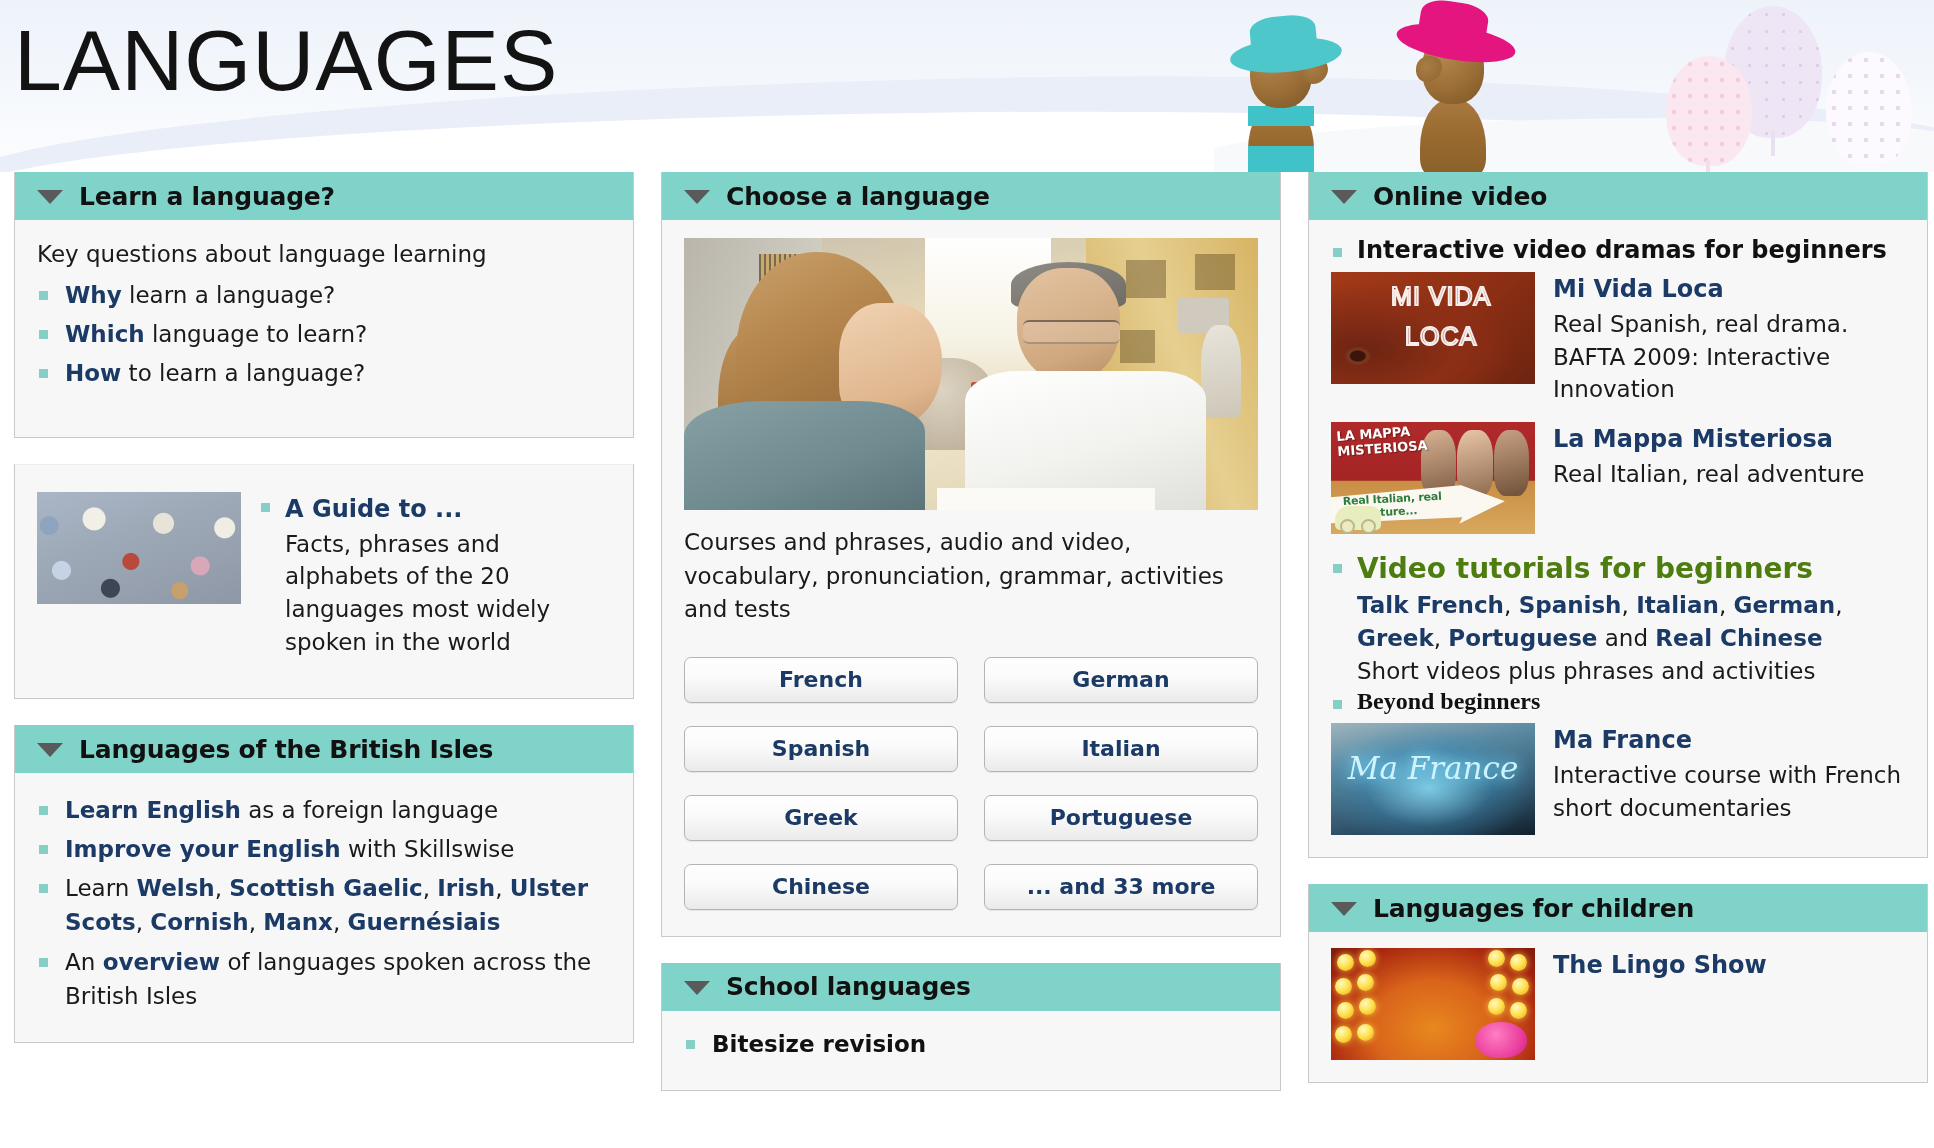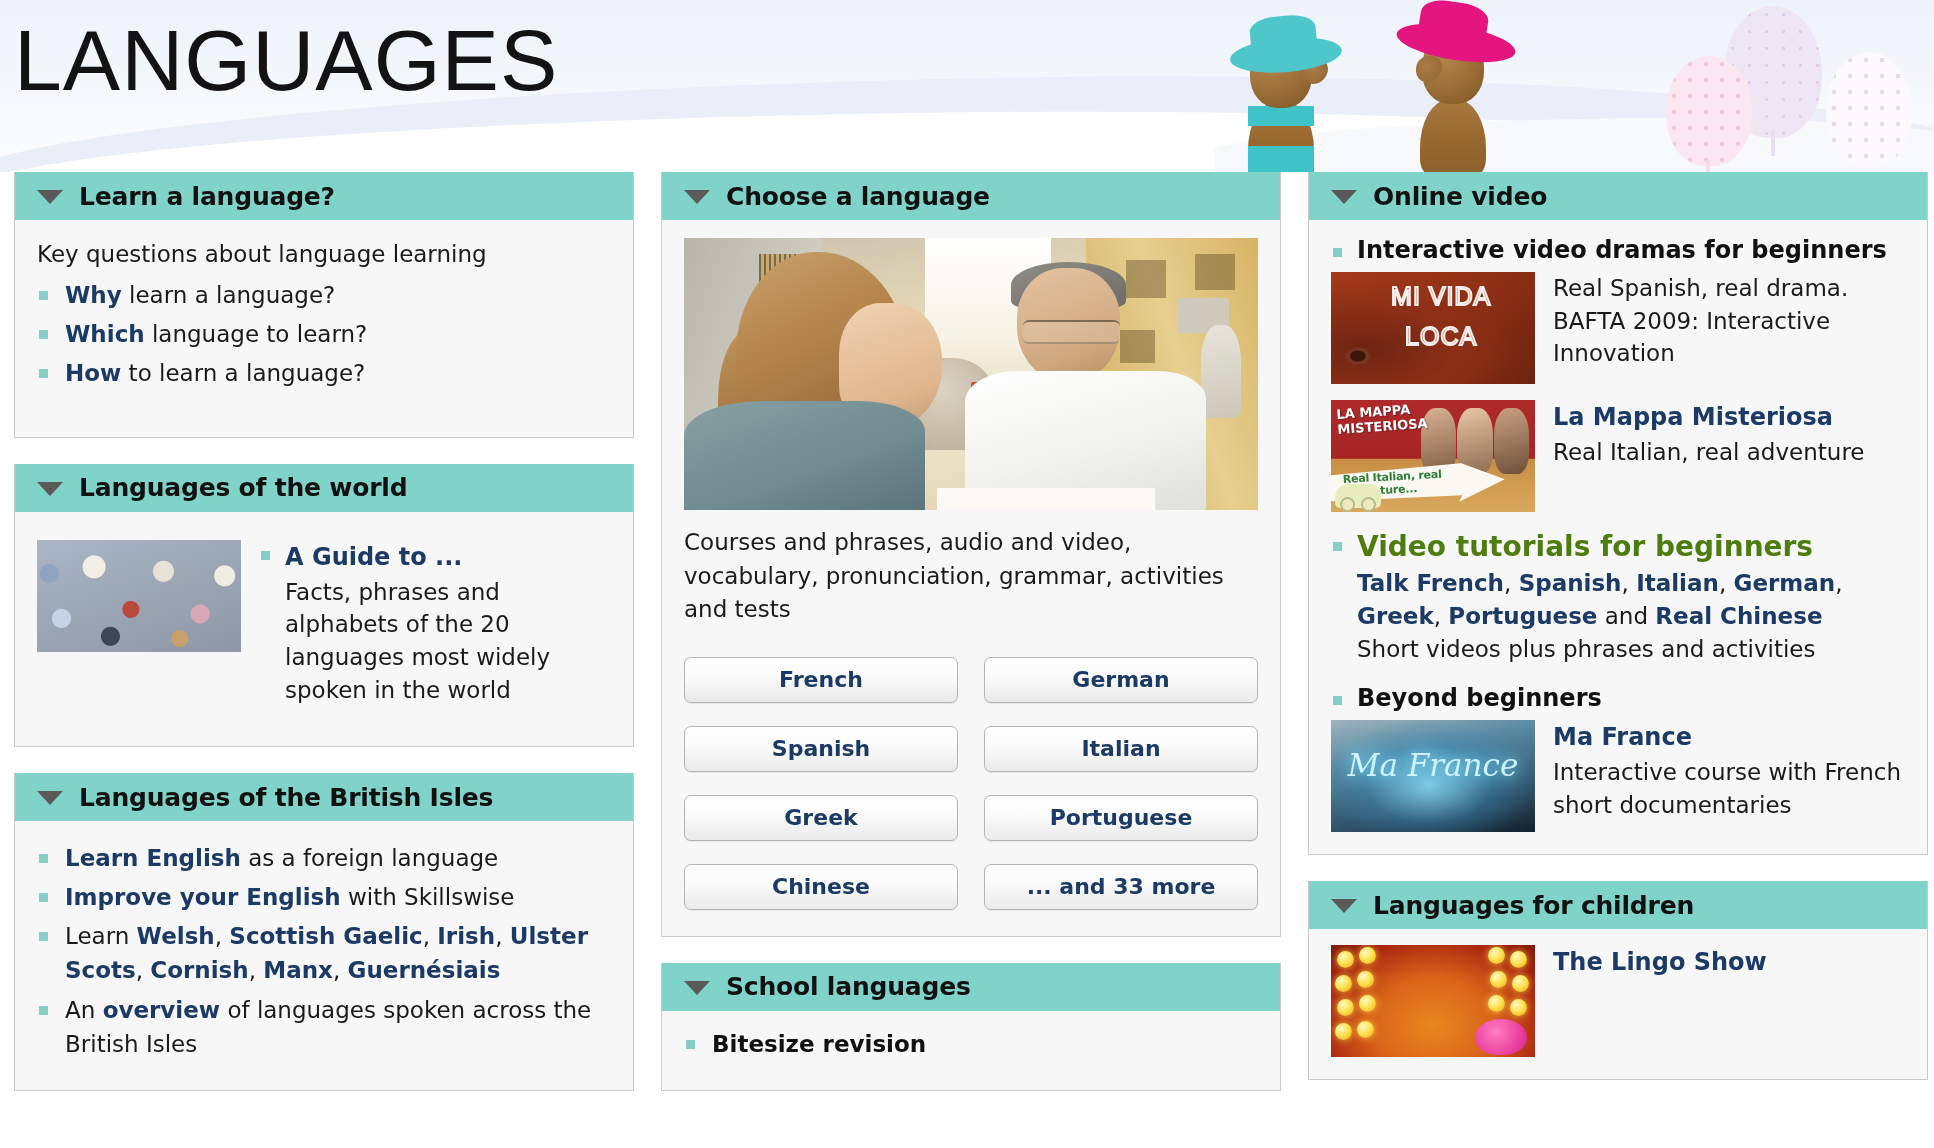--- a/index.html
+++ b/index.html
@@ -438,24 +438,20 @@
           <div class="plain">Key questions about language learning</div>
           <ul class="blist">
             <li><a class="lnk">Why</a><span> learn a language?</span></li>
             <li><a class="lnk">Which</a><span> language to learn?</span></li>
             <li><a class="lnk">How</a><span> to learn a language?</span></li>
           </ul>
         </div>
       </section>
 
       <section class="panel">
-        <div class="panel-head">
-          <span class="chev"></span>
-          <span class="panel-title">Languages of the world</span>
-        </div>
         <div class="panel-body" style="padding-bottom:40px;">
           <div class="media">
             <div class="thumb thumb-crowd"></div>
             <div class="media-txt" style="position:relative; padding-left:26px;">
               <span class="sq-bullet" style="top:11px;"></span>
               <a class="lnk ttl" style="font-size:24px;">A Guide to ...</a>
               <span>Facts, phrases and alphabets of the 20 languages most widely spoken in the world</span>
             </div>
           </div>
         </div>
@@ -561,20 +557,21 @@
             <div style="font-size:24px; font-weight:bold; color:#111;">Interactive video dramas for beginners</div>
           </div>
 
           <div class="media" style="margin-top:8px;">
             <div class="thumb thumb-mivida">
               <span class="mv-t1">MI VIDA</span>
               <span class="mv-t2">LOCA</span>
               <span class="mv-eye"></span>
             </div>
             <div class="media-txt">
+              <a class="lnk ttl" style="font-size:24px;">Mi Vida Loca</a>
               <span>Real Spanish, real drama. BAFTA 2009: Interactive Innovation</span>
             </div>
           </div>
 
           <div class="media" style="margin-top:16px;">
             <div class="thumb thumb-mappa">
               <div class="mp-faces">
                 <div class="mp-face" style="background:linear-gradient(165deg,#d9b292,#7e5c44);"></div>
                 <div class="mp-face" style="background:linear-gradient(165deg,#e8c6a6,#8f6b50);"></div>
                 <div class="mp-face" style="background:linear-gradient(165deg,#c9a184,#6e5038);"></div>
@@ -592,21 +589,21 @@
 
           <div style="position:relative; padding-left:26px; margin-top:18px;">
             <span class="sq-bullet" style="top:12px;"></span>
             <div style="font-size:28px; font-weight:bold; color:#4d7c0f;">Video tutorials for beginners</div>
             <div class="sub-line" style="margin-top:4px;">
               <a class="lnk">Talk French</a><span>, </span><a class="lnk">Spanish</a><span>, </span><a class="lnk">Italian</a><span>, </span><a class="lnk">German</a><span>, </span><a class="lnk">Greek</a><span>, </span><a class="lnk">Portuguese</a><span> and </span><a class="lnk">Real Chinese</a>
             </div>
             <div class="sub-line">Short videos plus phrases and activities</div>
           </div>
 
-          <div style="position:relative; padding-left:26px; margin-top:18px;">
+          <div style="position:relative; padding-left:26px; font-family:Liberation Serif, serif;">
             <span class="sq-bullet" style="top:12px;"></span>
             <div style="font-size:24px; font-weight:bold; color:#111;">Beyond beginners</div>
           </div>
 
           <div class="media" style="margin-top:8px;">
             <div class="thumb thumb-mafrance">
               <span class="mf-txt">Ma France</span>
             </div>
             <div class="media-txt">
               <a class="lnk ttl" style="font-size:24px;">Ma France</a>

